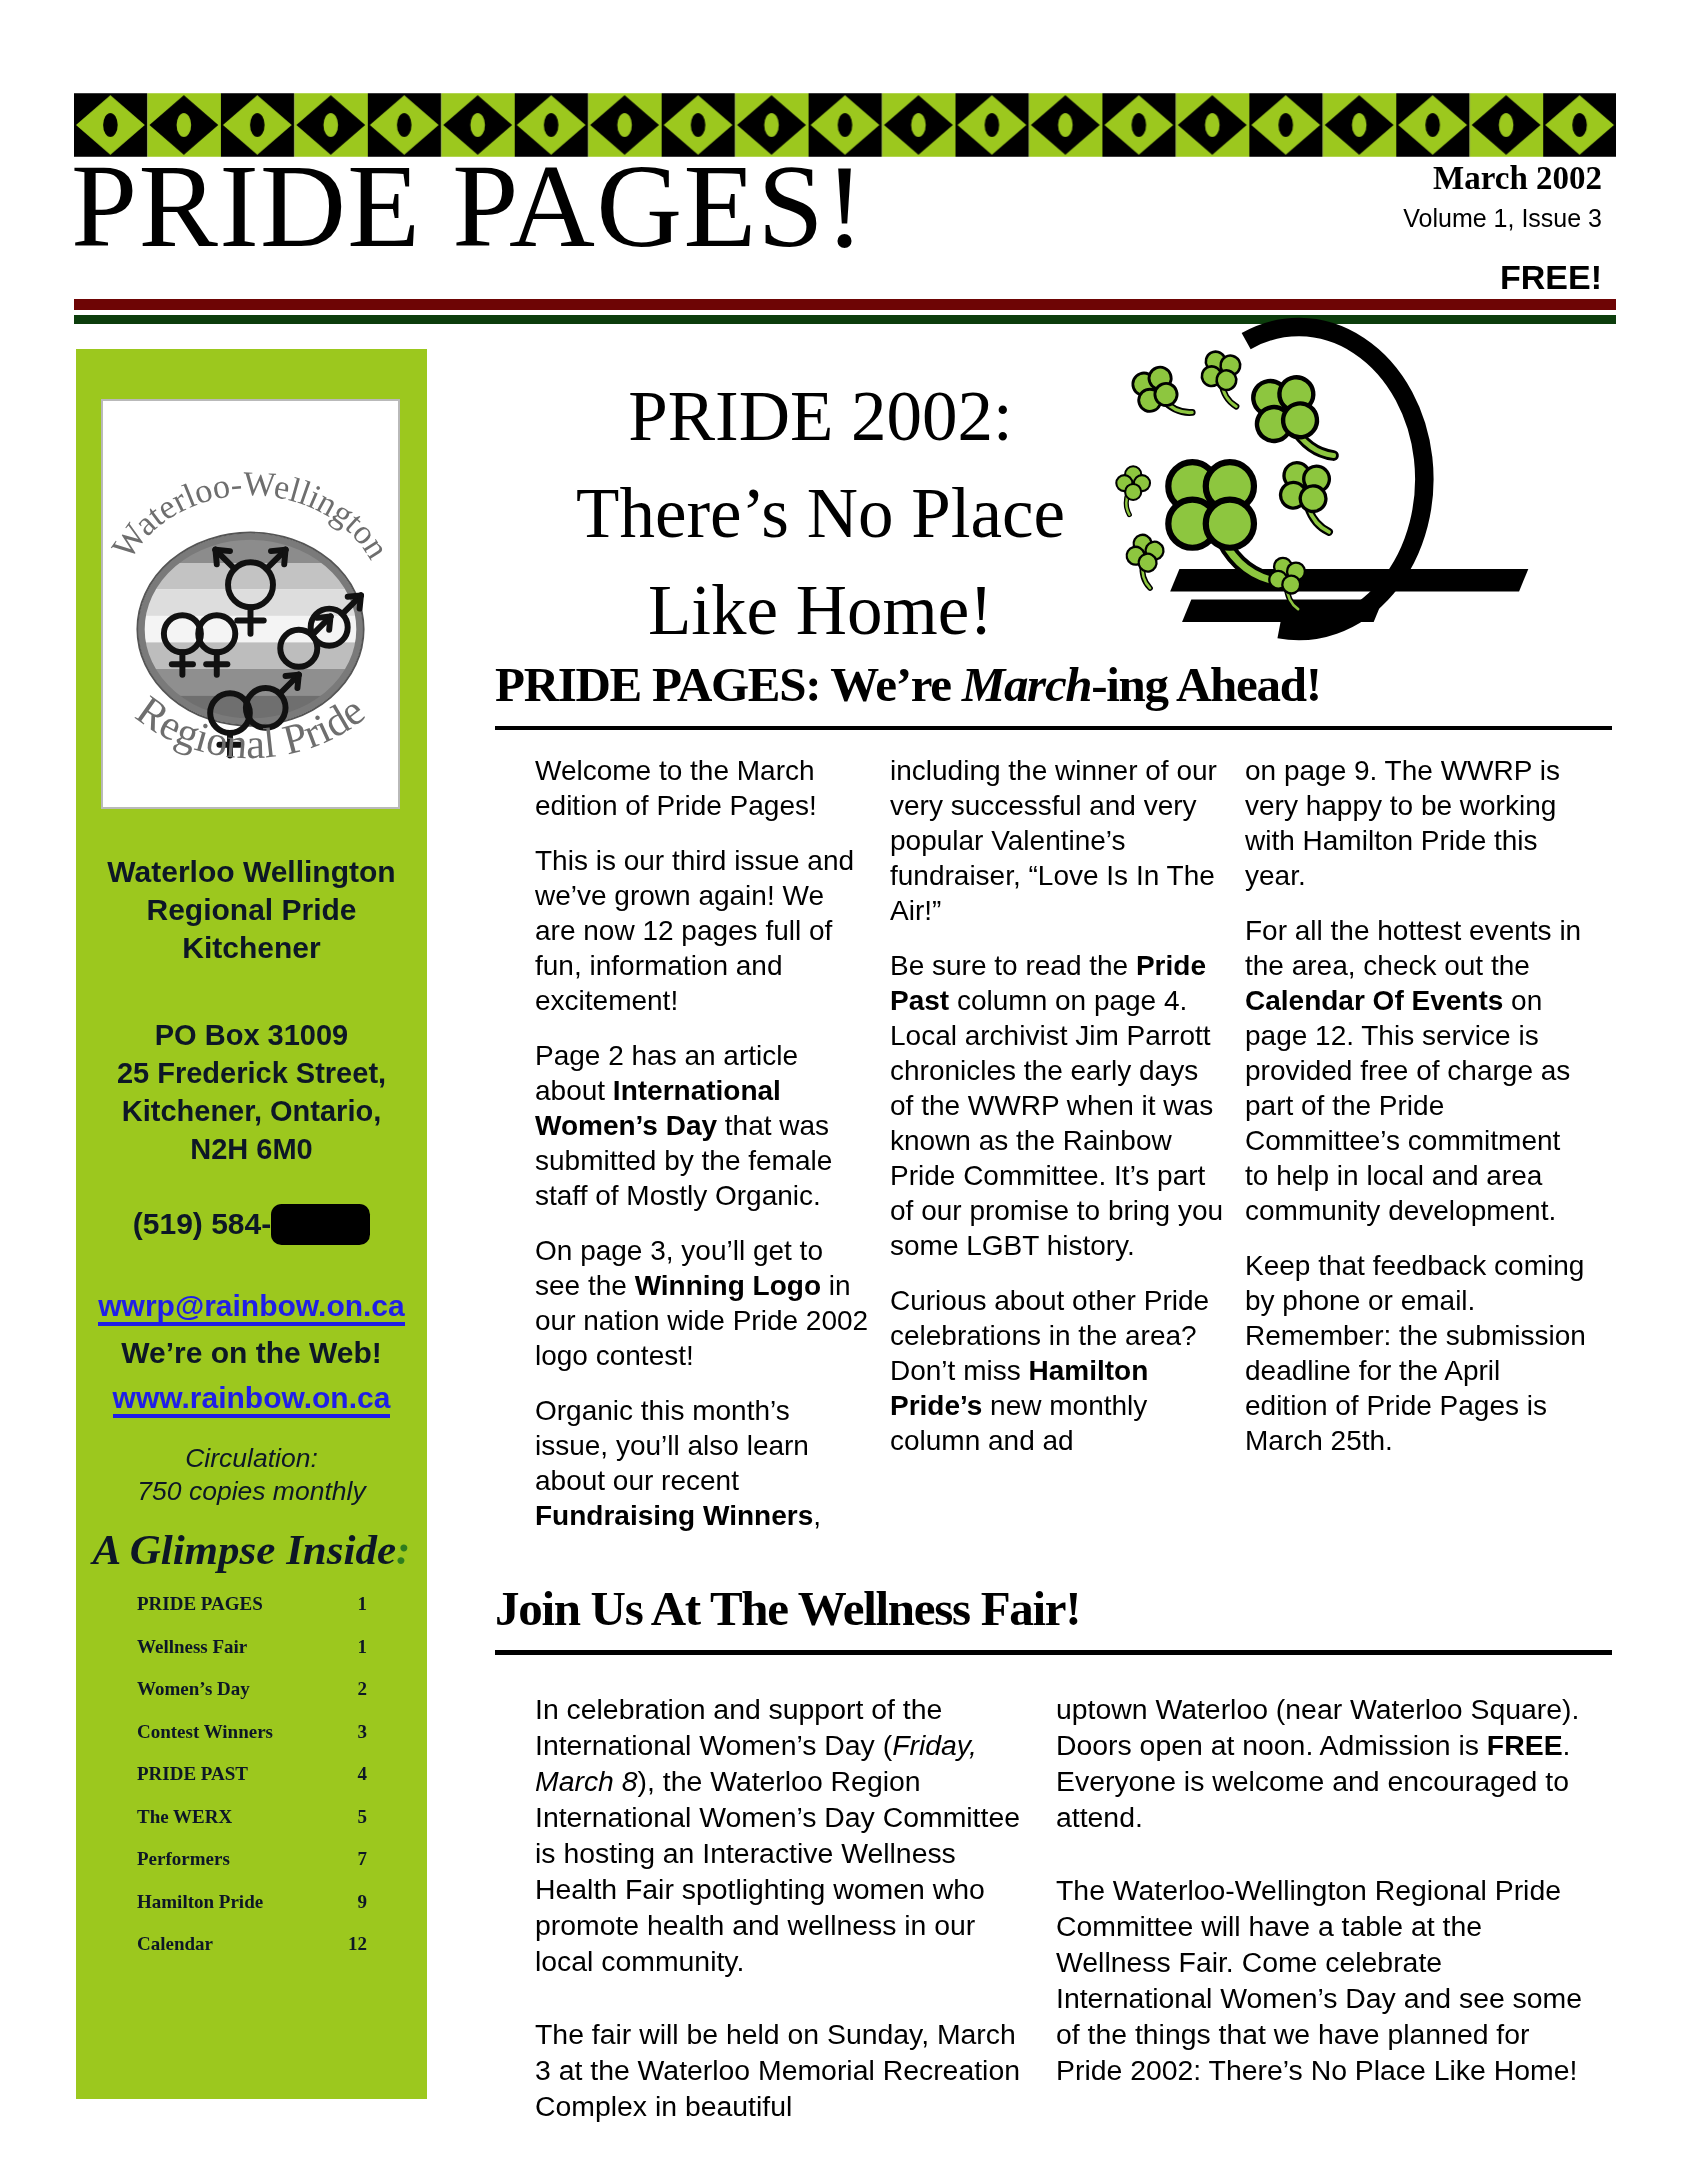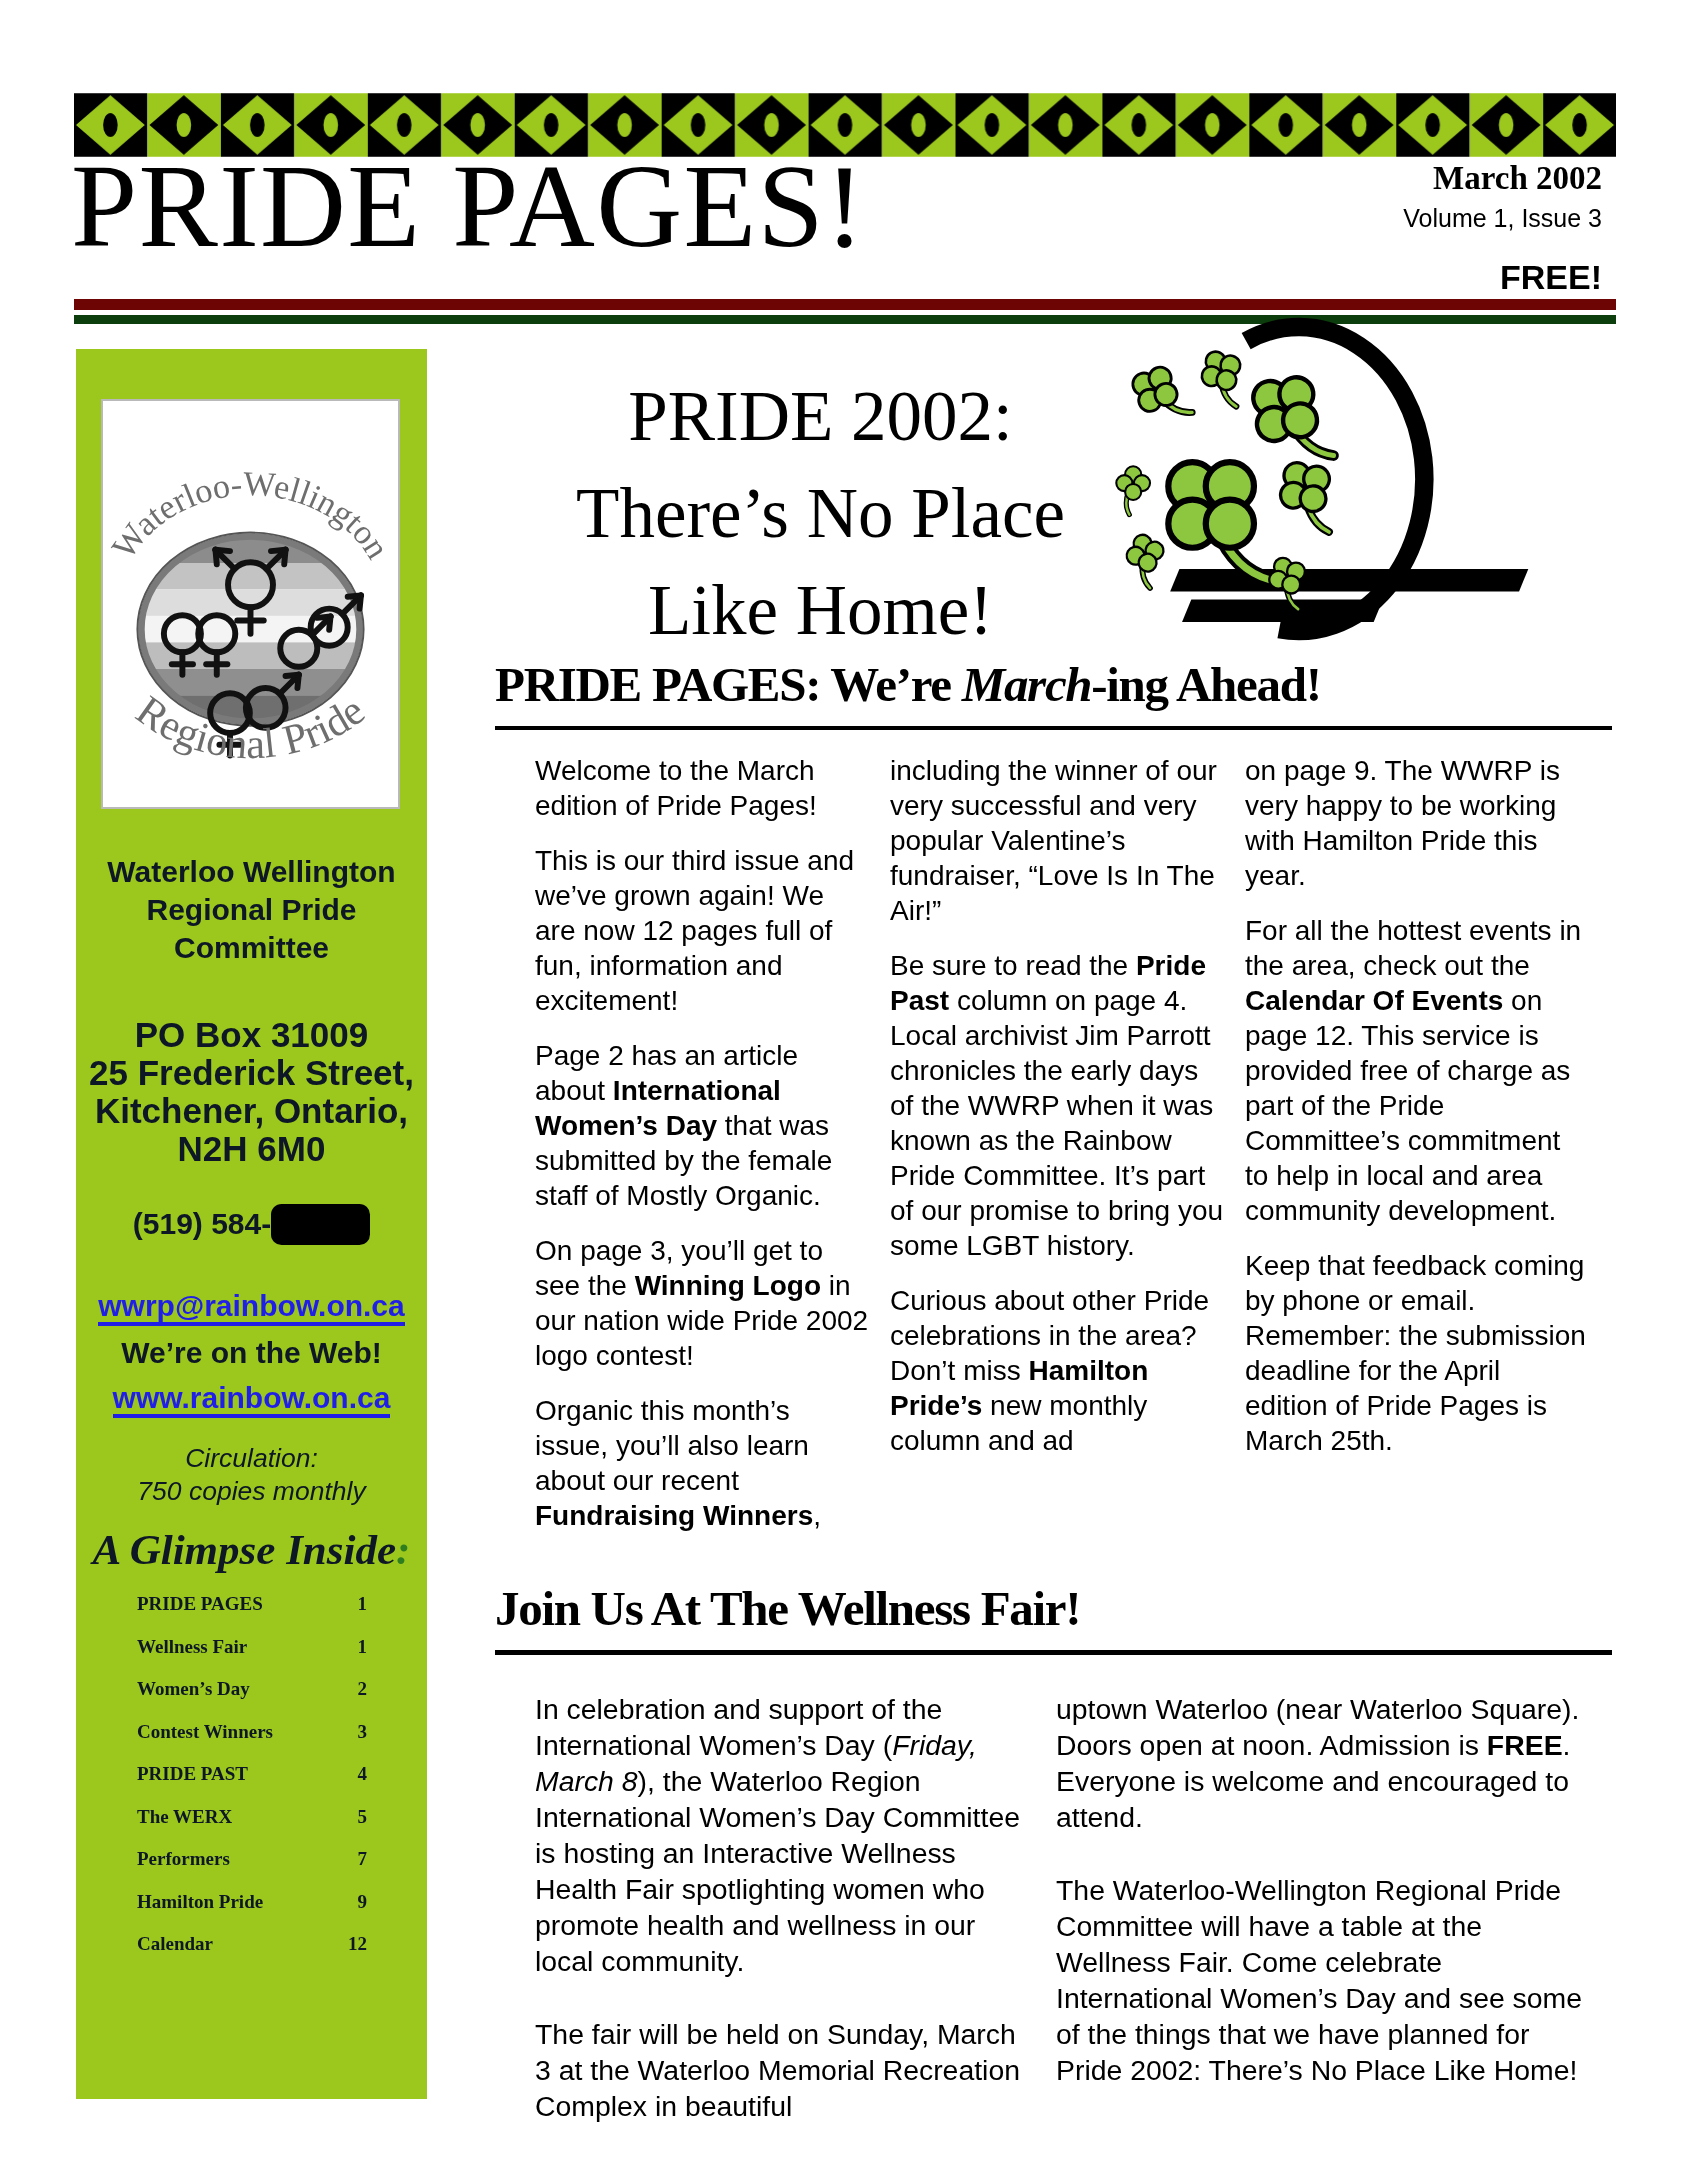--- a/index.html
+++ b/index.html
@@ -21,21 +21,21 @@
   .issue-vol{font-size:25px; margin-top:6.6px;}
   .issue-free{font-size:34px; font-weight:bold; margin-top:25px;}
   .rule-maroon{left:74px; top:299px; width:1542px; height:10.6px; background:var(--maroon);}
   .rule-dgreen{left:74px; top:315px; width:1542px; height:9.3px; background:var(--dgreen);}
 
   
   .sidebar{left:76px; top:349px; width:351px; height:1750px; background:var(--lime); color:var(--ink);}
   .logo-box{left:25px; top:50px; width:299px; height:410px; background:#fff; border:2px solid #b9b9b9;}
   .side-block{left:0; width:100%; text-align:center;}
   .org{top:504px; font-size:30px; font-weight:bold; line-height:38px;}
-  .addr{top:667px; font-size:35px; font-weight:bold; line-height:38px;}
+  .addr{top:667px; font-size:29px; font-weight:bold; line-height:38px;}
   .phone{top:855px; font-size:30px; font-weight:bold;}
   .redact{display:inline-block; width:99px; height:41px; background:#000; border-radius:10.6px; vertical-align:-10.6px;}
   .email{top:940px; font-size:30px; font-weight:bold;}
   .weblabel{top:987px; font-size:30px; font-weight:bold;}
   .weburl{top:1032px; font-size:30px; font-weight:bold;}
   a.bluelink{color:var(--blue); text-decoration:none; border-bottom:4px solid var(--blue); cursor:pointer;}
   .circ{top:1093px; font-size:26.5px; font-style:italic; line-height:33px;}
   .glimpse{top:1176px; font-family:"Liberation Serif", serif; font-weight:bold; font-style:italic; font-size:43px;}
   .glimpse .colon{color:#2e7d1e;}
   .toc{top:1244px; left:61px; width:230px;}
@@ -161,21 +161,21 @@
       </text>
       <text font-family="Liberation Serif, serif" font-size="64" fill="#6e6e6e">
         <textPath href="#arcBot" startOffset="50%" text-anchor="middle">Regional Pride</textPath>
       </text>
     </svg>
   </div>
 
   <div class="abs side-block org">
     <div>Waterloo Wellington</div>
     <div>Regional Pride</div>
-    <div>Committee</div>
+    <div>Kitchener</div>
   </div>
 
   <div class="abs side-block addr">
     <div>PO Box 31009</div>
     <div>25 Frederick Street,</div>
     <div>Kitchener, Ontario,</div>
     <div>N2H 6M0</div>
   </div>
 
   <div class="abs side-block phone">

